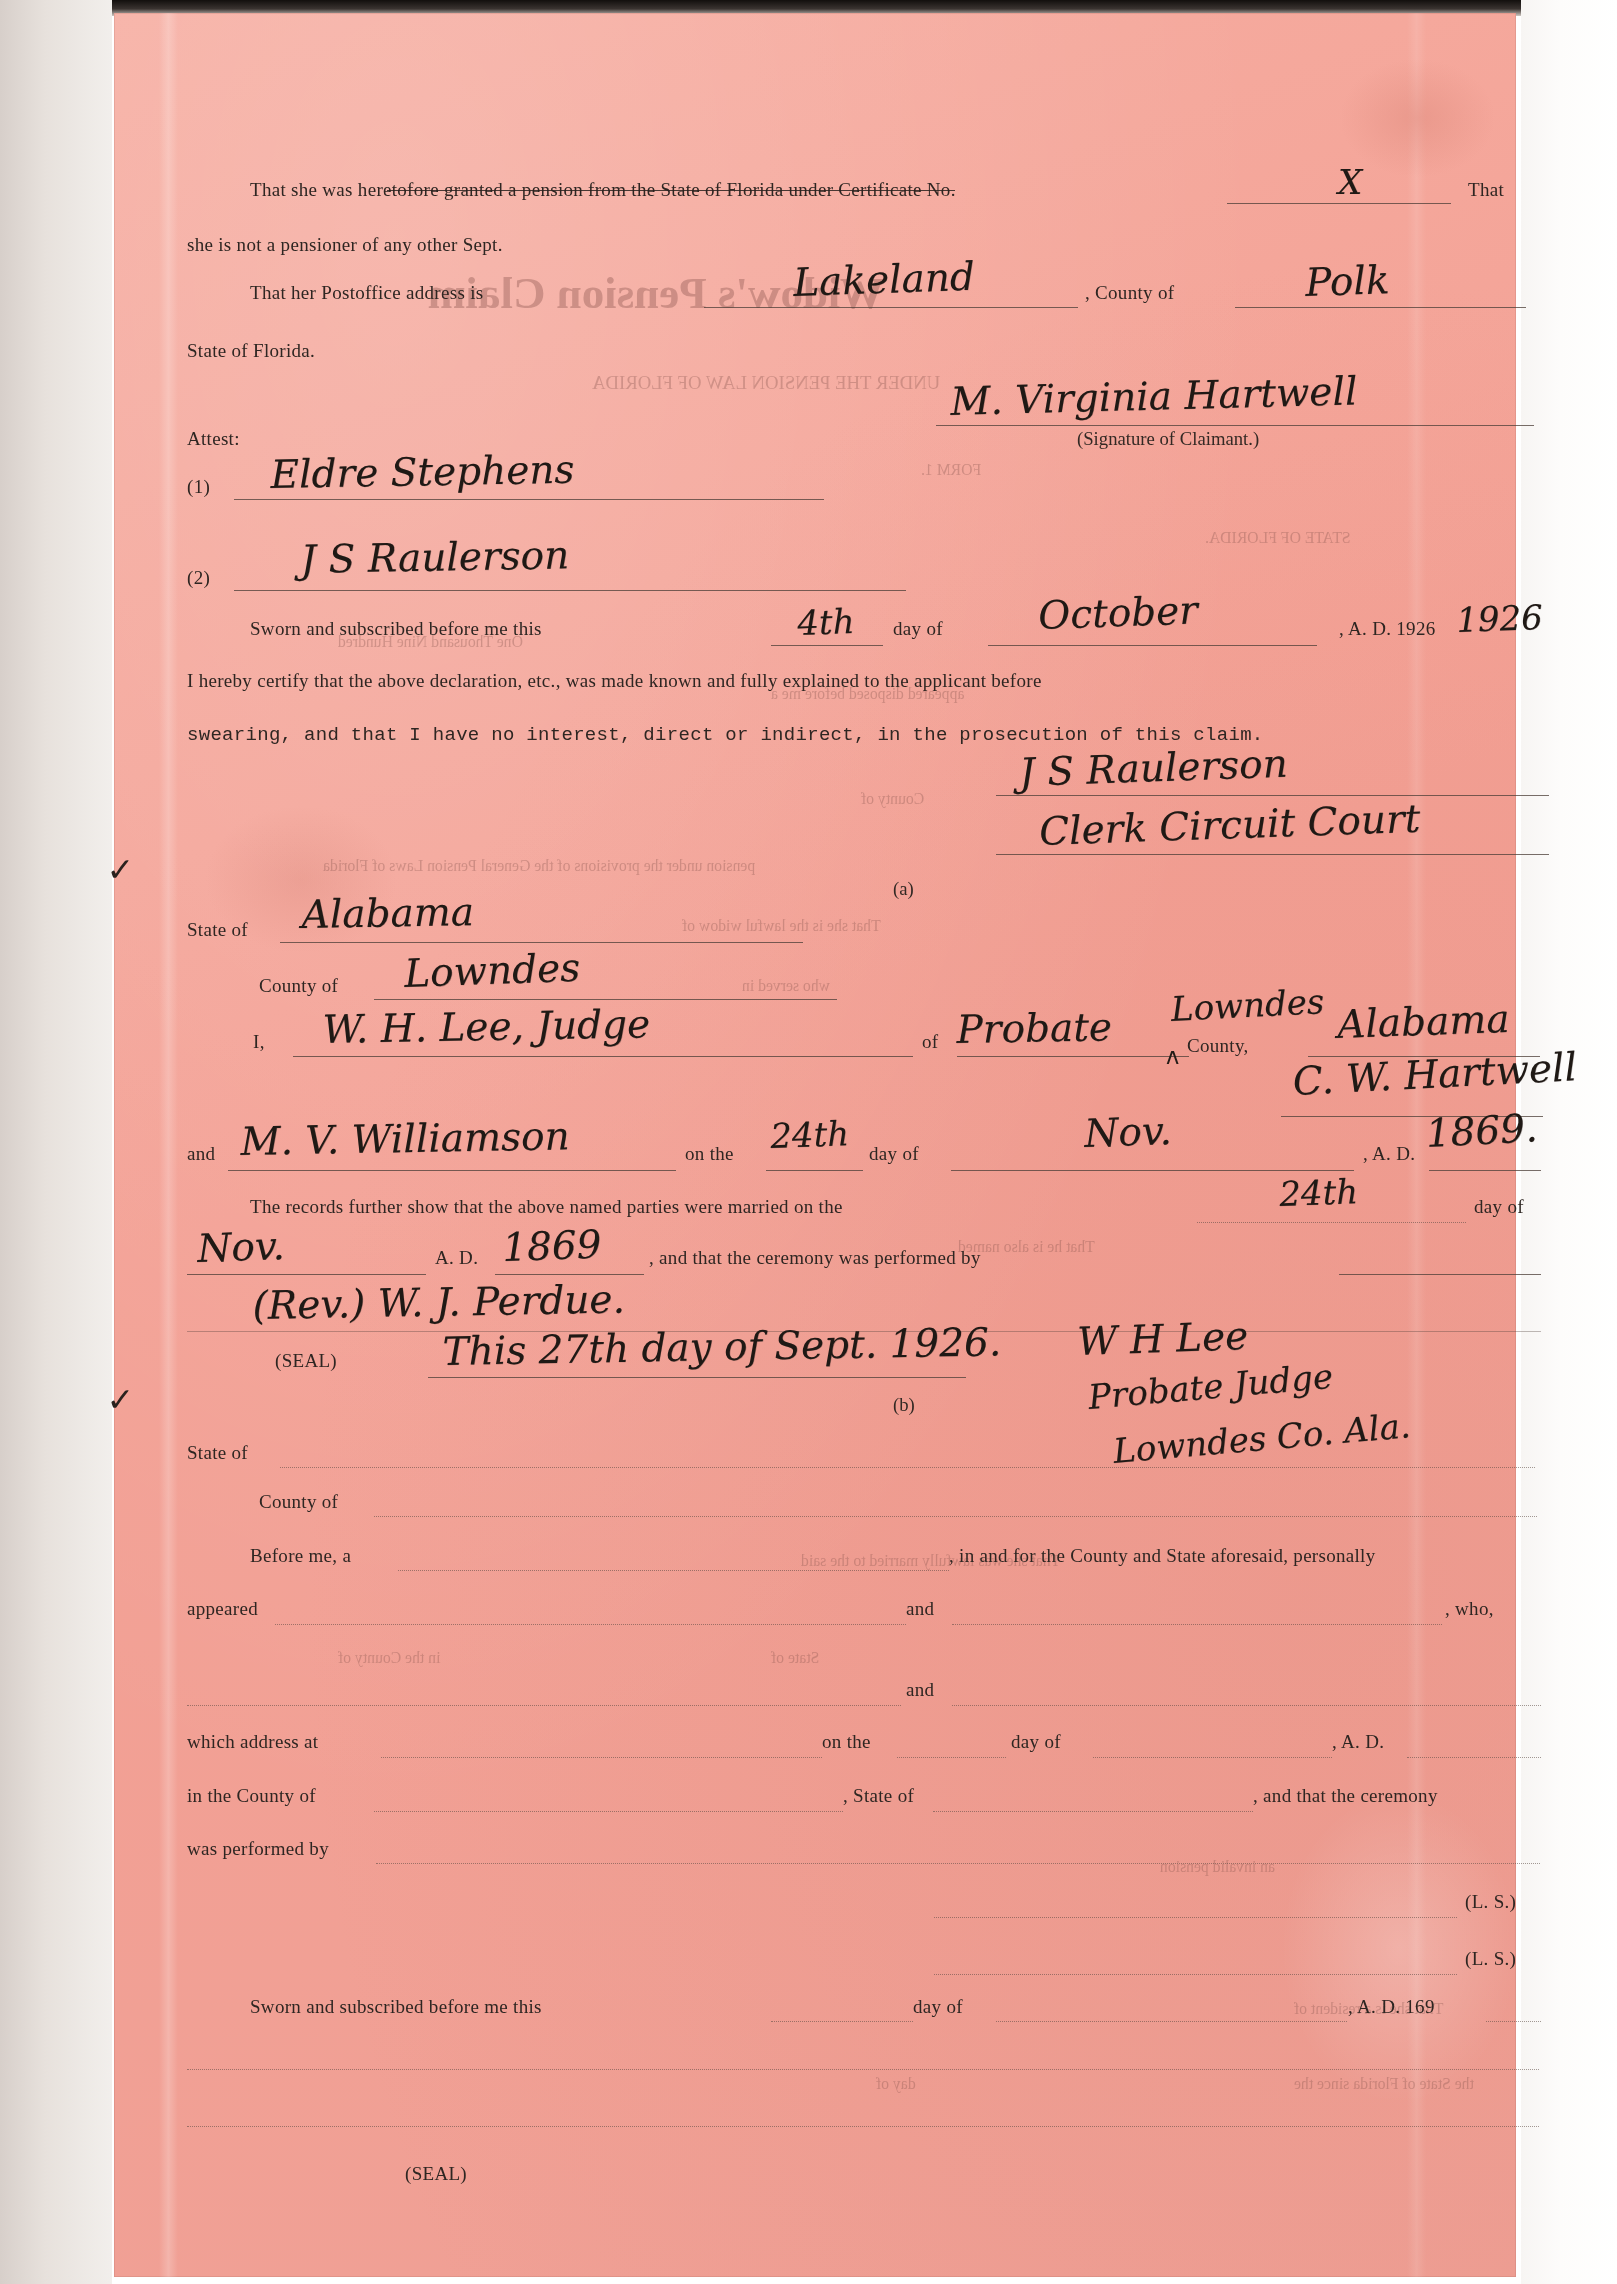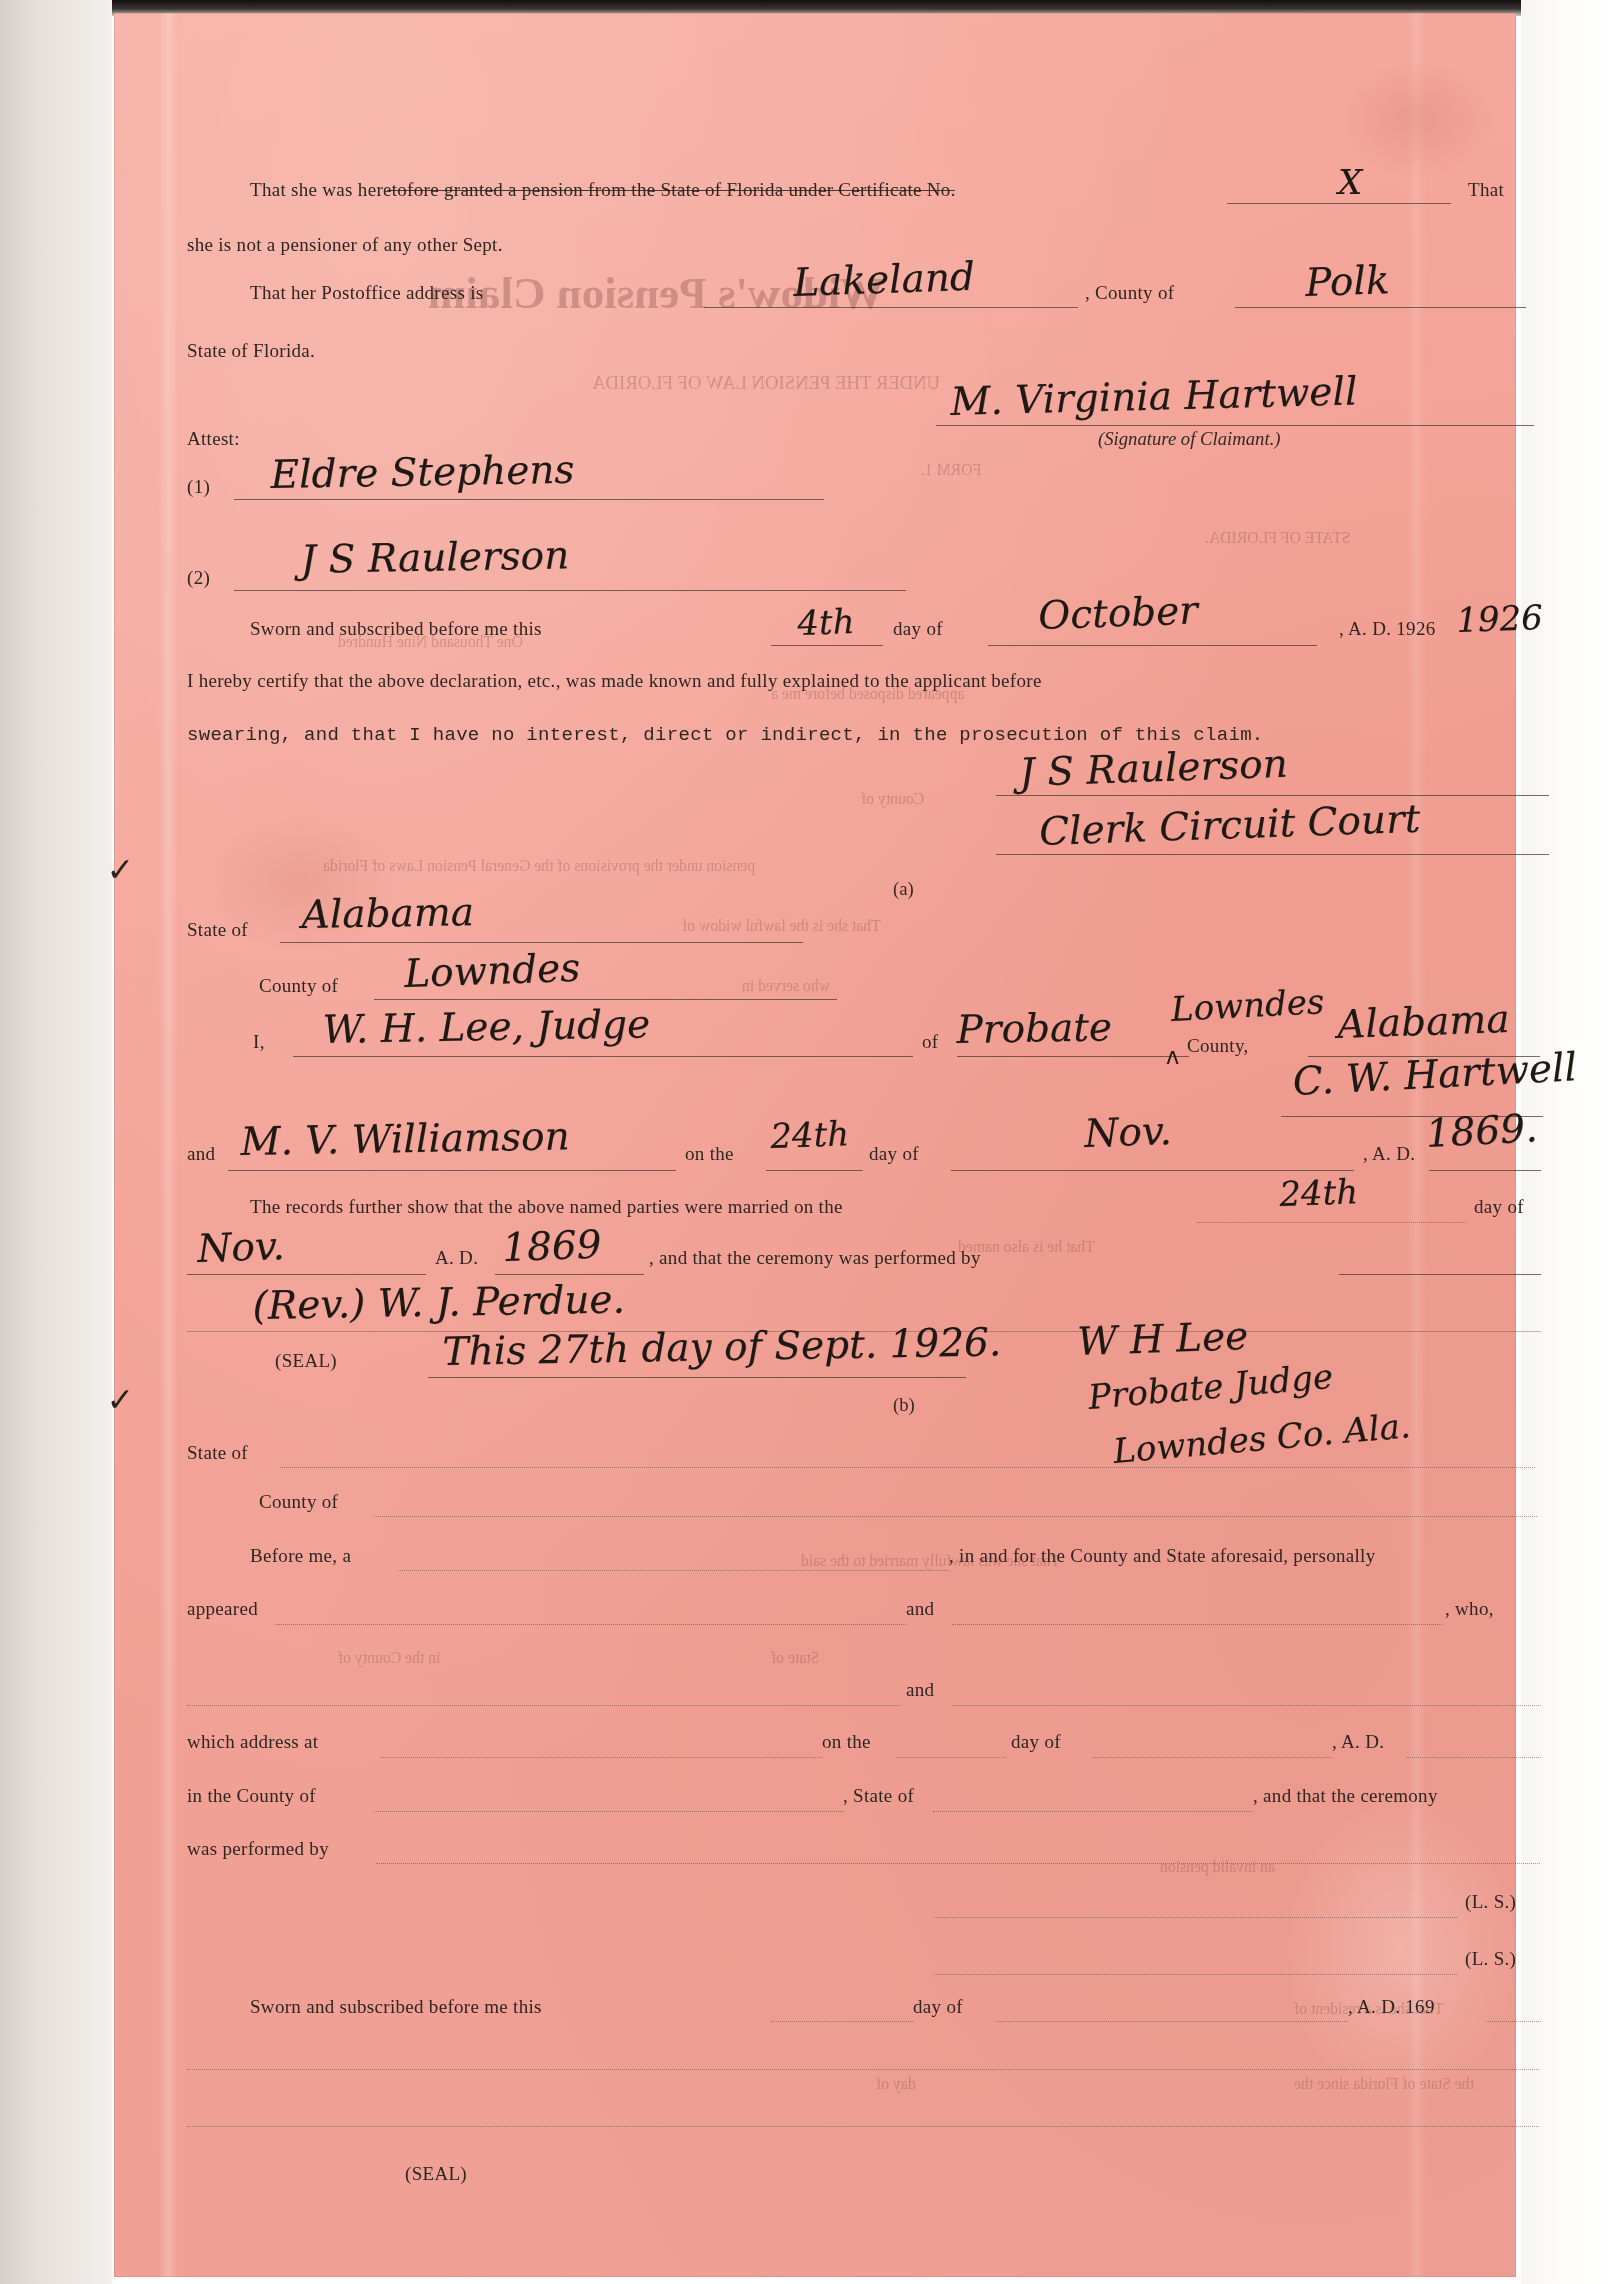--- a/index.html
+++ b/index.html
@@ -211,21 +211,21 @@
       <div class="ln" style="left:136px;top:269px;">That her Postoffice address is</div>
       <div class="rule" style="left:590px;top:294px;width:374px;"></div>
       <div class="ln" style="left:971px;top:269px;">, County of</div>
       <div class="rule" style="left:1121px;top:294px;width:291px;"></div>
       <div class="ln" style="left:73px;top:327px;">State of Florida.</div>
       <div class="hw ink sz3" style="left:680px;top:247px;transform:rotate(-2deg);">Lakeland</div>
       <div class="hw ink sz3" style="left:1192px;top:247px;transform:rotate(-2deg);">Polk</div>
 
       <div class="rule" style="left:822px;top:412px;width:598px;"></div>
       <div class="hw ink sz3" style="left:837px;top:366px;transform:rotate(-1.5deg);">M. Virginia Hartwell</div>
-      <div class="center-lbl" style="left:984px;top:415px;font-style:italic;">(Signature of Claimant.)</div>
+      <div class="center-lbl" style="left:963px;top:415px;">(Signature of Claimant.)</div>
 
       <div class="ln" style="left:73px;top:415px;">Attest:</div>
       <div class="ln" style="left:73px;top:463px;">(1)</div>
       <div class="rule" style="left:120px;top:486px;width:590px;"></div>
       <div class="hw ink sz3" style="left:157px;top:439px;transform:rotate(-1deg);">Eldre Stephens</div>
 
       <div class="ln" style="left:73px;top:554px;">(2)</div>
       <div class="rule" style="left:120px;top:577px;width:672px;"></div>
       <div class="hw ink sz3" style="left:187px;top:524px;transform:rotate(-1deg);">J S Raulerson</div>
 

